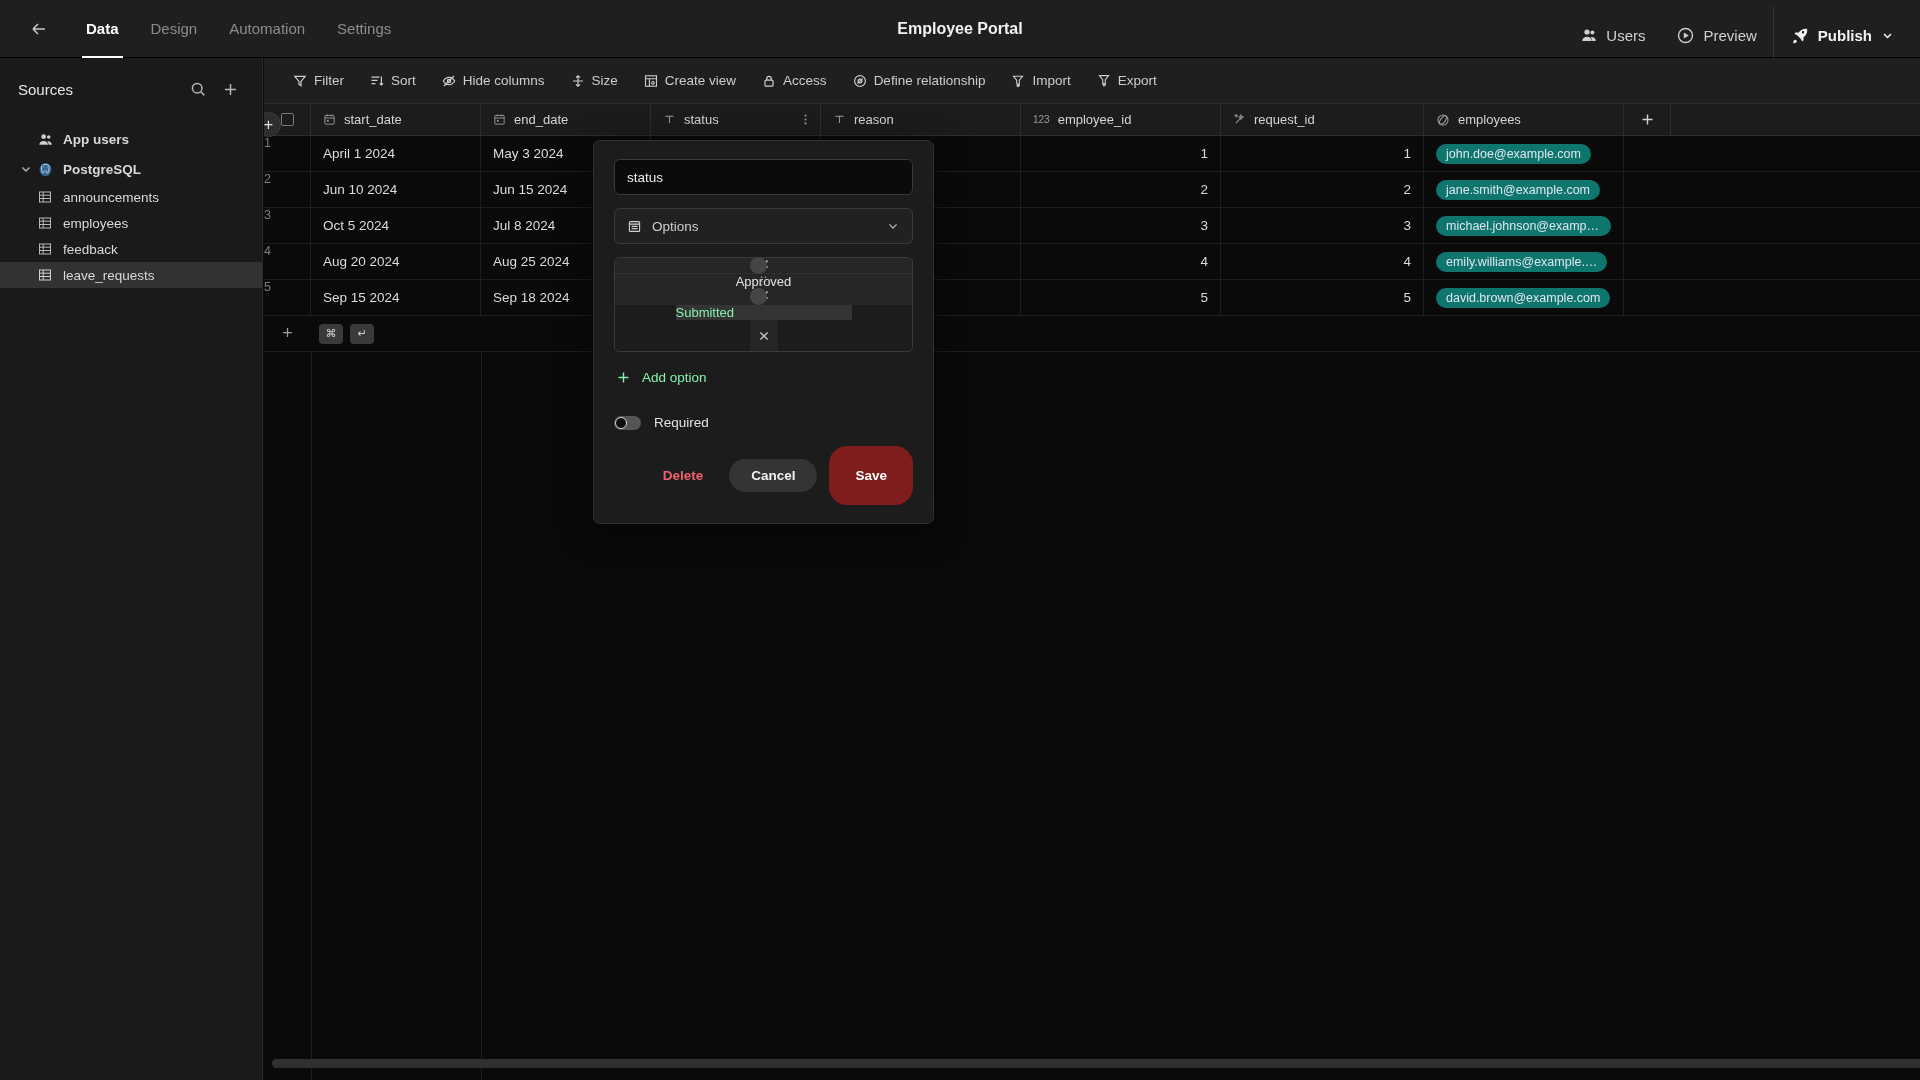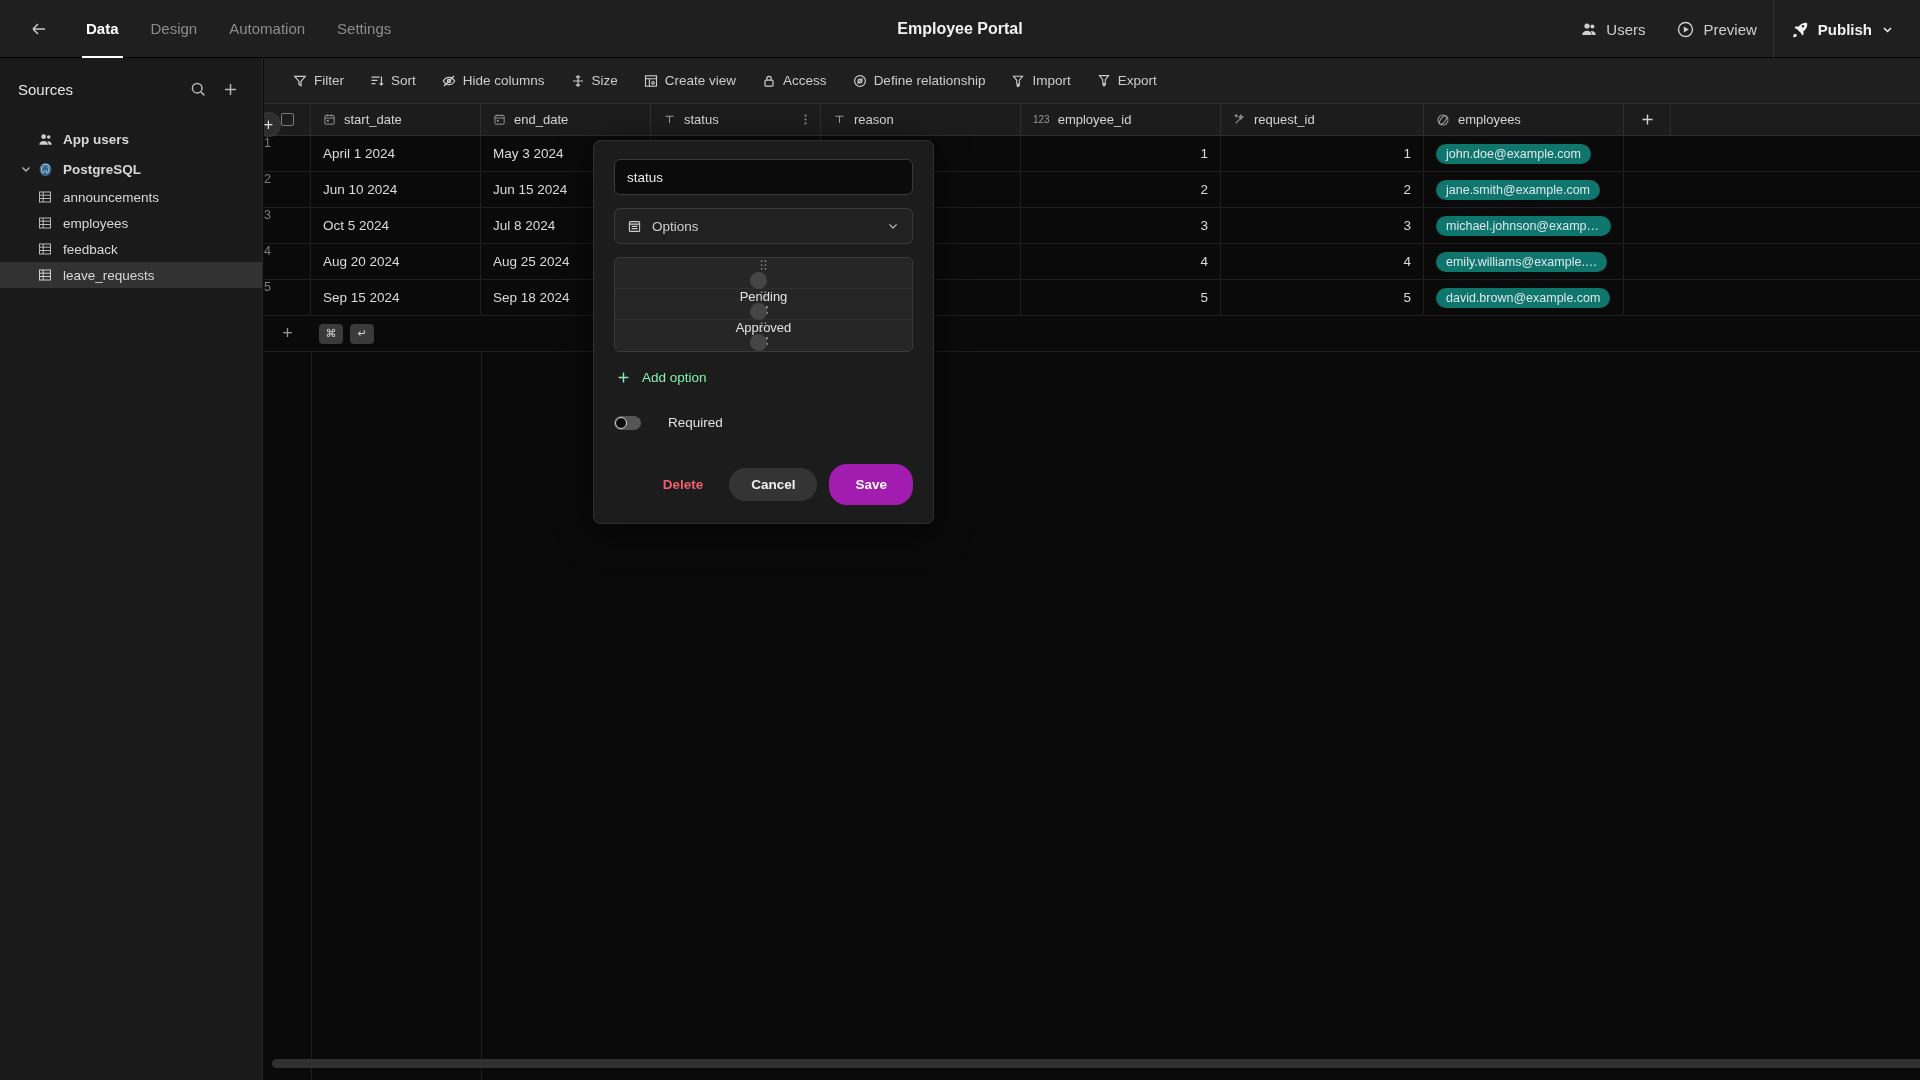--- a/index.html
+++ b/index.html
@@ -35,21 +35,21 @@
     height: 2px; background: #ffffff;
   }
   .app-title {
     position: absolute; left: 0; right: 0; top: 0; height: 58px;
     display: flex; align-items: center; justify-content: center;
     font-size: 16px; font-weight: bold; color: #f2f2f2;
     pointer-events: none;
   }
   .top-right {
     position: absolute; right: 0; top: 0; height: 70px;
-    display: flex; 
+    display: flex; align-items: center;
   }
   .top-btn {
     display: flex; align-items: center; gap: 9px;
     padding: 0 16px; height: 58px; cursor: pointer;
     font-size: 15px; color: #cfcfcf;
   }
   .top-divider { width: 1px; height: 58px; background: #333; }
   .publish-btn {
     display: flex; align-items: center; gap: 9px;
     padding: 0 26px 0 18px; height: 58px; cursor: pointer;
@@ -217,21 +217,21 @@
   .opt-x {
     width: 28px; display: flex; align-items: center; justify-content: center;
     color: #c2c2c2; cursor: pointer; flex: none;
   }
   .opt-row.editing .opt-x { background: #262626; height: 100%; }
   .add-option {
     display: flex; align-items: center; gap: 11px; margin-top: 14px;
     padding: 4px 2px; cursor: pointer; font-size: 13.5px; color: #86efac;
   }
   .req-row {
-    display: flex; align-items: center; gap: 27px; margin-top: 26px;
+    display: flex; align-items: center; gap: 13px; margin-top: 26px;
   }
   .toggle {
     width: 27px; height: 14px; border-radius: 8px; background: #555;
     position: relative; cursor: pointer; flex: none;
   }
   .toggle .knob {
     position: absolute; left: 1px; top: 1px; width: 12px; height: 12px;
     border-radius: 50%; background: #0d0d0d; border: 1.5px solid #d6d6d6;
     box-sizing: border-box;
   }
@@ -244,22 +244,22 @@
     color: #f0606e; font-size: 13.5px; font-weight: bold;
     padding: 8px 14px; cursor: pointer; background: none; border: none;
     font-family: "Liberation Sans", sans-serif;
   }
   .btn-cancel {
     background: #343434; color: #f0f0f0; border: none; border-radius: 18px;
     padding: 9px 22px; font-size: 13.5px; font-weight: bold; cursor: pointer;
     font-family: "Liberation Sans", sans-serif;
   }
   .btn-save {
-    background: #a21caf; color: #ffffff; border: none; border-radius: 18px;
-    padding: 13px 26px; font-size: 13.5px; font-weight: bold; cursor: pointer;
+    background: #7f1d1d; color: #ffffff; border: none; border-radius: 18px;
+    padding: 22px 26px; font-size: 13.5px; font-weight: bold; cursor: pointer;
     font-family: "Liberation Sans", sans-serif;
   }
   svg { display: block; }
 </style>
 </head>
 <body>
 
 <div class="topbar">
   <div class="back-arrow">
     <svg width="20" height="20" viewBox="0 0 20 20" fill="none" stroke="currentColor" stroke-width="1.5">

